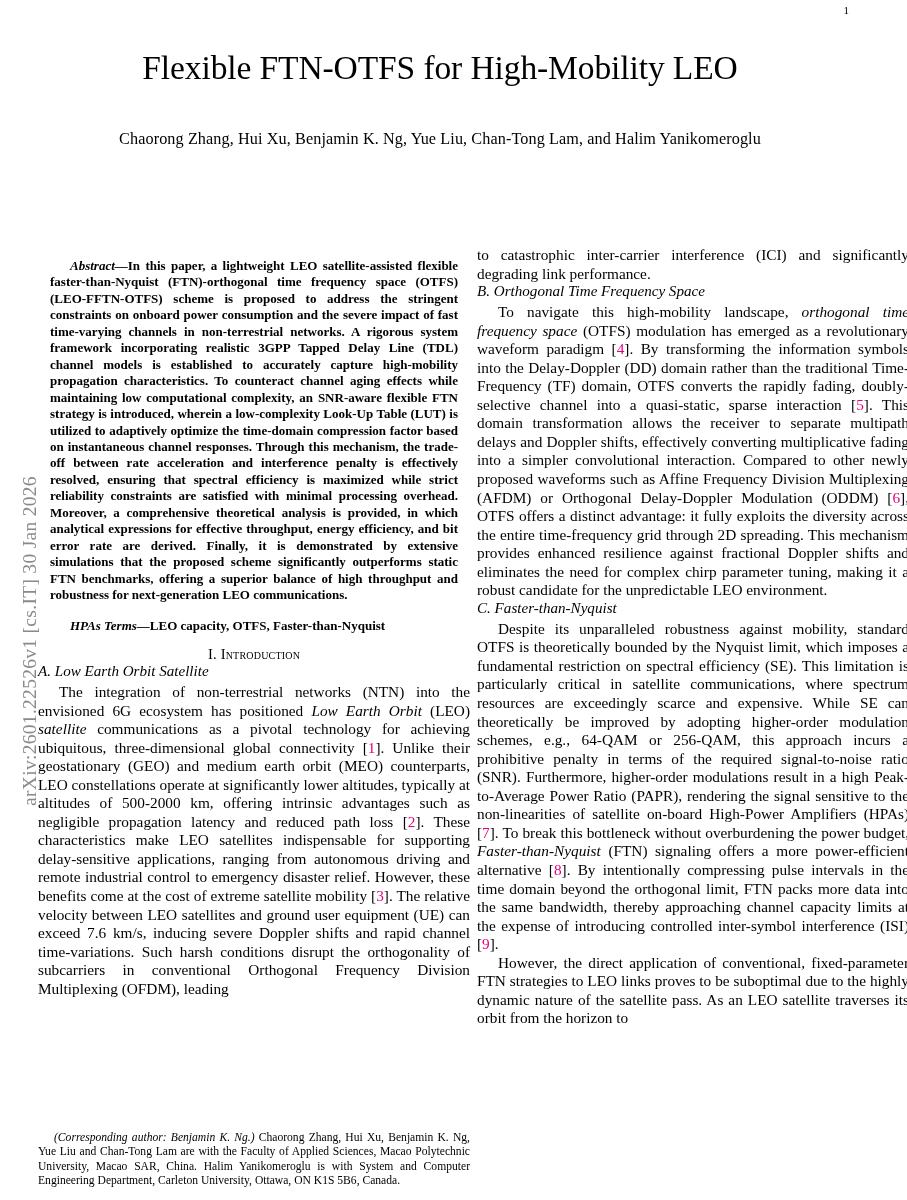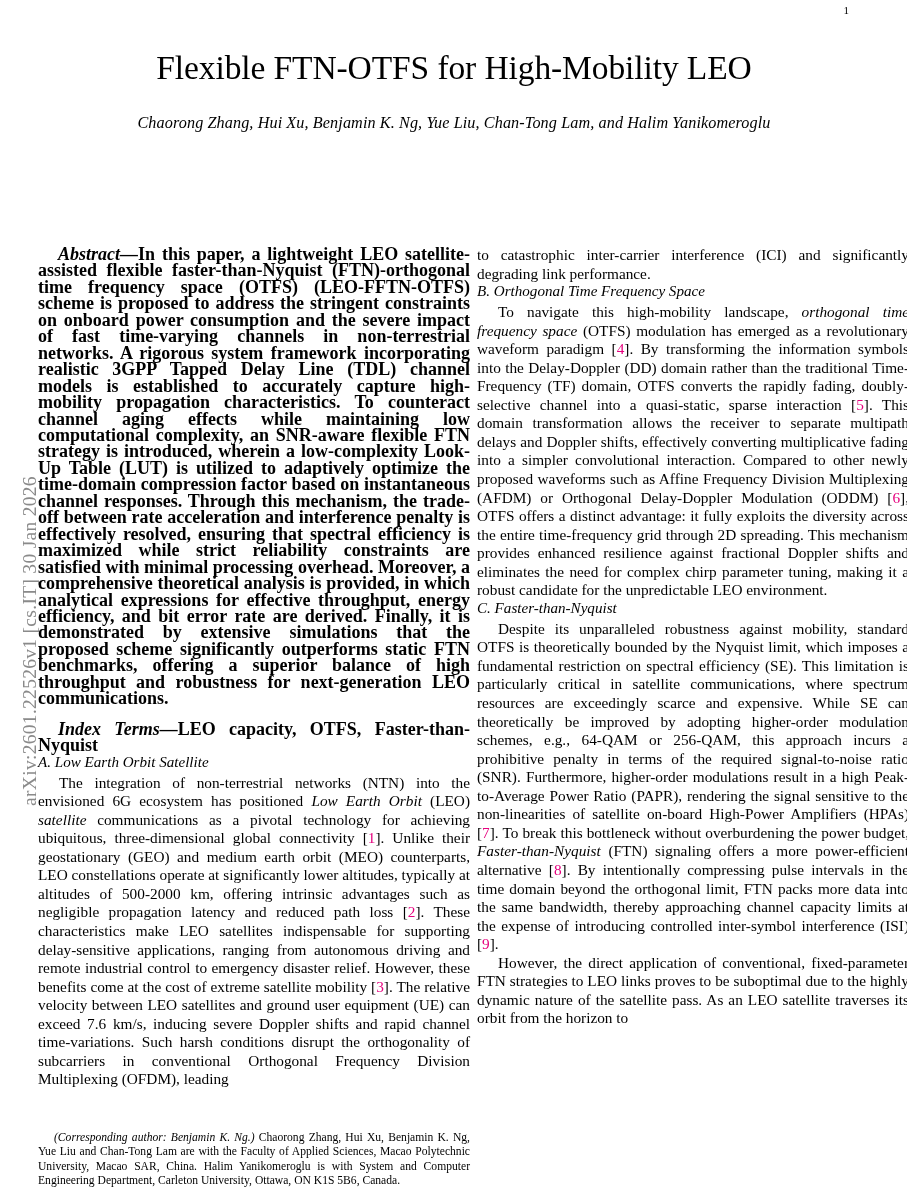--- a/index.html
+++ b/index.html
@@ -40,59 +40,58 @@
   #page-number {
     position: absolute;
     right: 58px; top: 4px;
     font-size: 11px;
     font-family: "Liberation Serif", "DejaVu Serif", serif;
   }
 
   
   #title-block {
     position: absolute;
-    left: 44px; top: 46px;
+    left: 30px; top: 46px;
     width: 820px;
     text-align: center;
   }
   #paper-title {
     font-size: 33.5px;
     line-height: 44px;
     font-weight: normal;
     margin: 0;
     letter-spacing: -0.1px;
   }
   #author-list {
-    margin-top: 23px;
+    margin-top: 39px;
     font-size: 16.2px;
     line-height: 21px;
     letter-spacing: 0.1px;
-    font-style: italic;
   }
 
   
   #col-left {
     position: absolute;
     left: 38px; top: 246px;
     width: 432px;
   }
   #col-right {
     position: absolute;
     left: 477px; top: 246px;
     width: 432px;
   }
 
   .abstract, .indexterms {
     font-weight: bold;
-    font-size: 18px;
+    font-size: 13px;
     line-height: 16.45px;
     text-align: justify;
     text-justify: inter-word;
     hyphens: manual;
-    margin: 0;
+    margin: 12px;
   }
   .abstract { text-indent: 20px; }
   .indexterms {
     margin-top: 14px;
     text-indent: 20px;
   }
   .lead-ital { font-style: italic; font-weight: bold; }
 
   p.body {
     font-size: 15.3px;
@@ -165,22 +164,23 @@
   <h1 id="paper-title">
     <span>Flexible FTN-OTFS for High-Mobility LEO</span><br>
   </h1>
   <div id="author-list">Chaorong Zhang, Hui Xu, Benjamin K. Ng,  Yue Liu, Chan-Tong Lam, and Halim Yanikomeroglu</div>
 </div>
 
 <div id="col-left">
 
   <p class="abstract"><span class="lead-ital">Abstract—</span><span>In this paper, a lightweight LEO satellite-assisted flexible faster-than-Nyquist (FTN)-orthogonal time frequency space (OTFS) (LEO-FFTN-OTFS) scheme is proposed to address the stringent constraints on onboard power consumption and the severe impact of fast time-varying channels in non-terrestrial networks. A rigorous system framework incorporating realistic 3GPP Tapped Delay Line (TDL) channel models is established to accurately capture high-mobility propagation characteristics. To counteract channel aging effects while maintaining low computational complexity, an SNR-aware flexible FTN strategy is introduced, wherein a low-complexity Look-Up Table (LUT) is utilized to adaptively optimize the time-domain compression factor based on instantaneous channel responses. Through this mechanism, the trade-off between rate acceleration and interference penalty is effectively resolved, ensuring that spectral efficiency is maximized while strict reliability constraints are satisfied with minimal processing overhead. Moreover, a comprehensive theoretical analysis is provided, in which analytical expressions for effective throughput, energy efficiency, and bit error rate are derived. Finally, it is demonstrated by extensive simulations that the proposed scheme significantly outperforms static FTN benchmarks, offering a superior balance of high throughput and robustness for next-generation LEO communications.</span></p>
 
-  <p class="indexterms"><span class="lead-ital">Index Terms—</span><span>LEO capacity, OTFS, Faster-than-Nyquist</span></p>
-
+  <p class="indexterms"><span class="lead-ital">HPAs Terms—</span><span>LEO capacity, OTFS, Faster-than-Nyquist</span></p>
+
+  <h2 class="section-title sec-space-before sec-space-after">I.  Introduction</h2>
 
   <h3 class="subsection-title">A.  Low Earth Orbit Satellite</h3>
 
   <p class="body"><span>The integration of non-terrestrial networks (NTN) into the envisioned 6G ecosystem has positioned </span><span class="ital">Low Earth Orbit</span><span> (LEO) </span><span class="ital">satellite</span><span> communications as a pivotal technology for achieving ubiquitous, three-dimensional global connectivity [</span><a class="cite" href="#">1</a><span>]. Unlike their geostationary (GEO) and medium earth orbit (MEO) counterparts, LEO constellations operate at significantly lower altitudes, typically at altitudes of 500-2000 km, offering intrinsic advantages such as negligible propagation latency and reduced path loss [</span><a class="cite" href="#">2</a><span>]. These characteristics make LEO satellites indispensable for supporting delay-sensitive applications, ranging from autonomous driving and remote industrial control to emergency disaster relief. However, these benefits come at the cost of extreme satellite mobility [</span><a class="cite" href="#">3</a><span>]. The relative velocity between LEO satellites and ground user equipment (UE) can exceed 7.6 km/s, inducing severe Doppler shifts and rapid channel time-variations. Such harsh conditions disrupt the orthogonality of subcarriers in conventional Orthogonal Frequency Division Multiplexing (OFDM), leading</span></p>
 
 </div>
 
 <div id="col-right">
 
   <p class="body noindent">to catastrophic inter-carrier interference (ICI) and significantly degrading link performance.</p>

